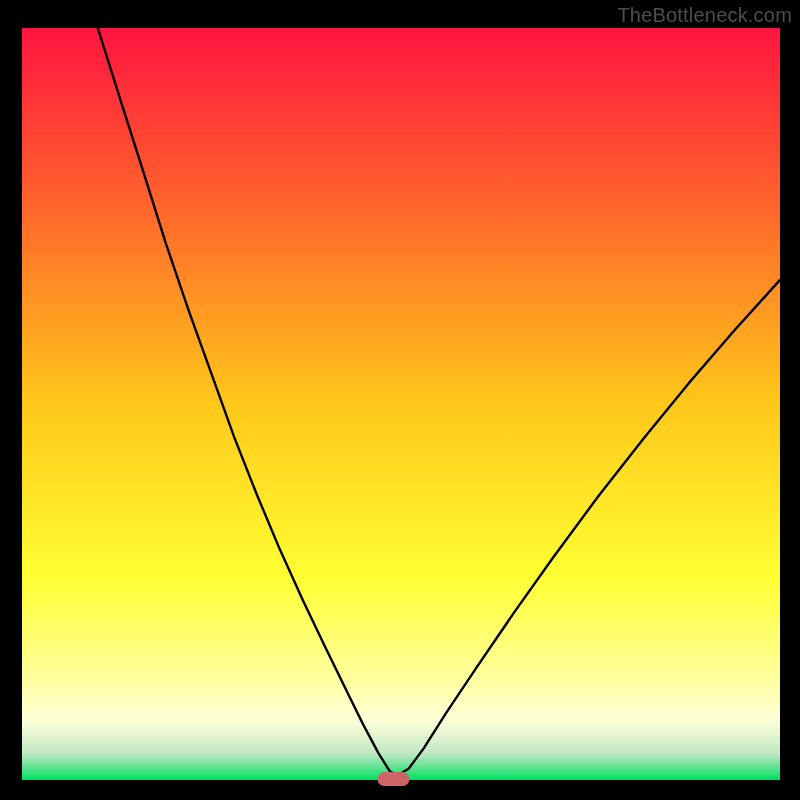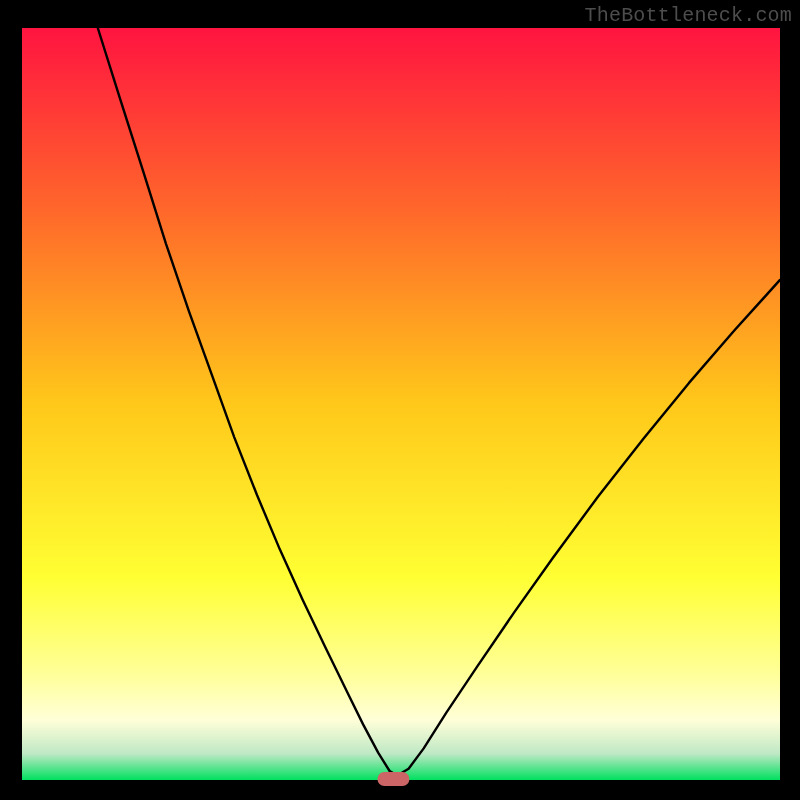--- a/index.html
+++ b/index.html
@@ -18,21 +18,20 @@
   }
   .watermark {
     position: absolute;
     top: 4px;
     right: 8px;
     color: #4d4d4d;
     font-size: 20px;
     font-weight: 400;
     letter-spacing: 0.2px;
     pointer-events: none;
-    font-family: Liberation Mono, monospace;
   }
   svg { display: block; }
 </style>
 </head>
 <body>
 
 <div class="chart-wrap">
   <svg id="svg" width="800" height="800" viewBox="0 0 800 800">
       <rect x="0" y="0" width="800" height="800" fill="#000000"></rect>
       <defs>

